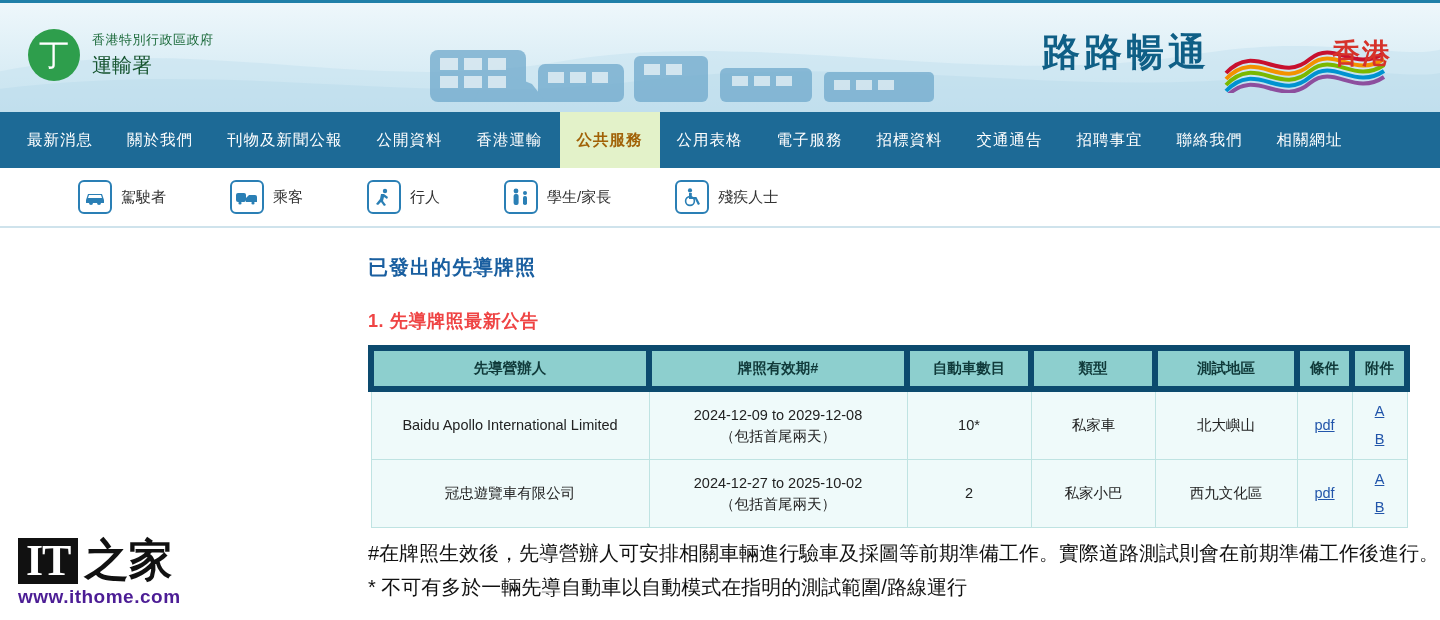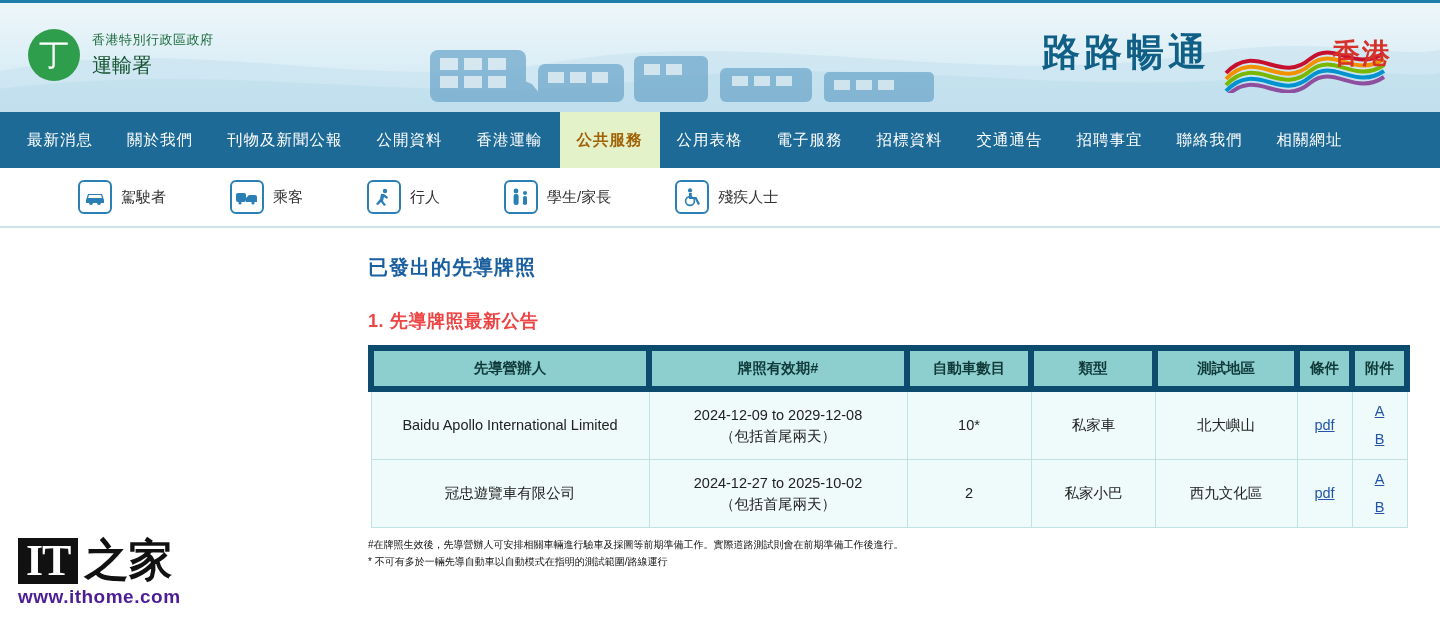--- a/index.html
+++ b/index.html
@@ -133,21 +133,21 @@
   table.data td.period   { width: 258px; }
   table.data td.count    { width: 124px; text-align: center; }
   table.data td.type     { width: 124px; padding-left: 11px; }
   table.data td.area     { width: 142px; }
   table.data td.cond     { width: 48px; }
   table.data td.attach   { width: 44px; }
   .link {
     color: #2255aa; text-decoration: underline; cursor: pointer;
   }
   .attach-stack { display: flex; flex-direction: column; gap: 7px; align-items: center; }
-  .notes { margin-top: 8px; font-size: 10px; color: #111; line-height: 1.7; }
+  .notes { margin-top: 8px; font-size: 20px; color: #111; line-height: 1.7; }
   .notes div { white-space: nowrap; }
 
   
   .watermark {
     position: absolute; left: 10px; bottom: 12px; width: 190px; margin-left: 8px;
   }
   .wm-logo {
     display: flex; align-items: center; gap: 6px;
   }
   .wm-it {

